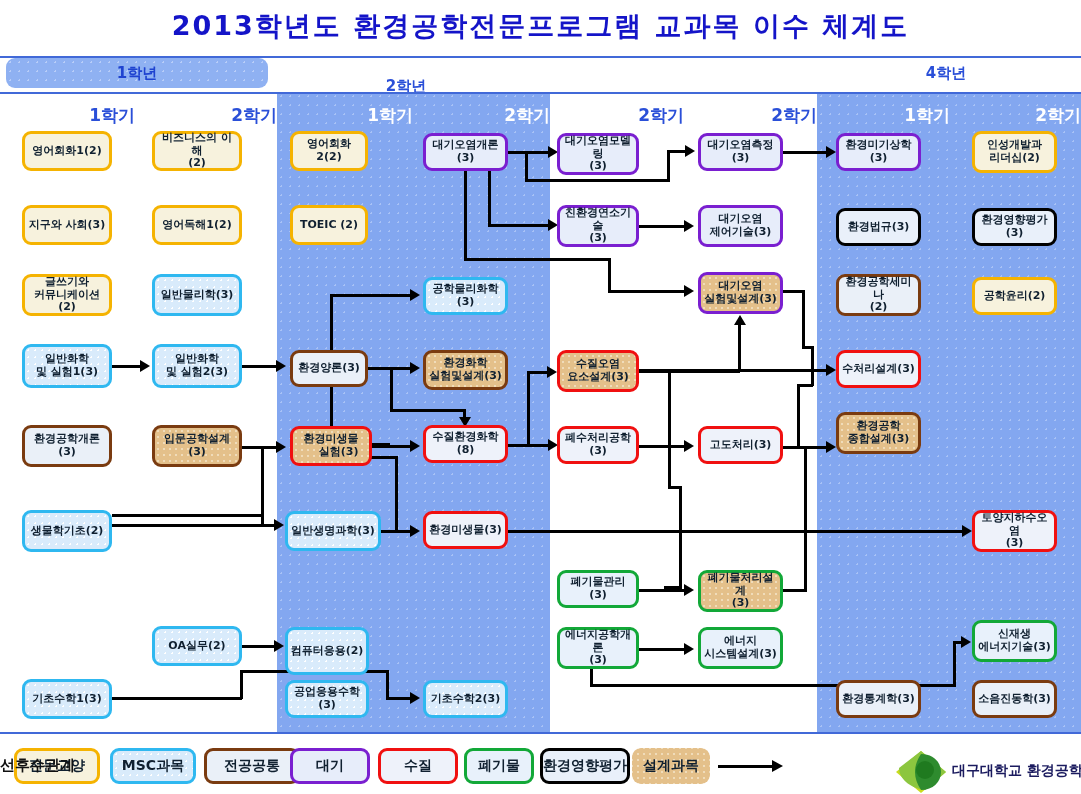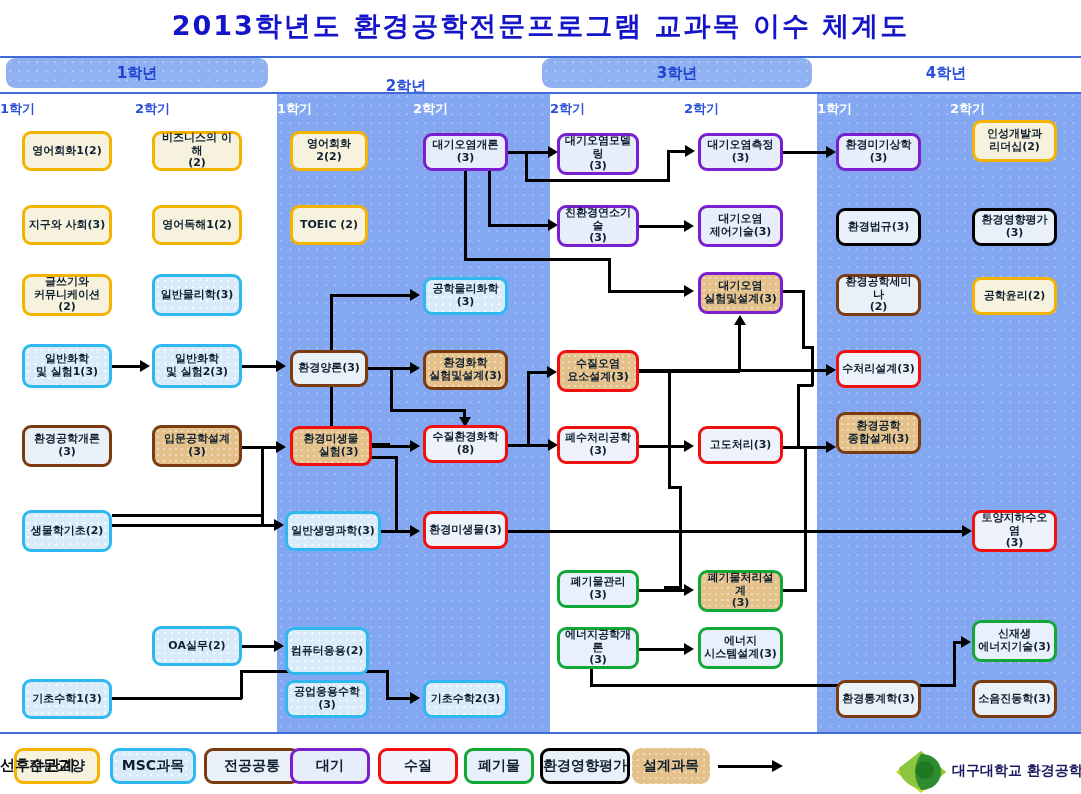--- a/index.html
+++ b/index.html
@@ -27,23 +27,23 @@
     display:flex;align-items:center;justify-content:center;
     border-radius:9px;
   }
   .yearhdr.filled{
     background:#8fb1f2;color:#1f43d0;
     background-image:radial-gradient(#b8cdf8 1px, transparent 1px);
     background-size:9px 9px;background-color:#8fb1f2;
   }
   
   .semhdr{
-    position:absolute;top:98px;height:22px;
-    font-size:13px;font-weight:bold;color:#2a4fd8;
-    display:flex;align-items:center;justify-content:flex-start;
+    position:absolute;top:104px;height:22px;
+    font-size:17px;font-weight:bold;color:#2a4fd8;
+    display:flex;align-items:center;justify-content:flex-end;
   }
   .semhdr.onband{color:#ffffff;}
 
   
   .hrule{position:absolute;left:0;width:1081px;height:2px;background:#4169d8;}
 
   
   .box{
     position:absolute;box-sizing:border-box;
     border-radius:9px;border-width:3px;border-style:solid;
@@ -103,23 +103,20 @@
 
   <div class="band dots" style="left:277px;width:273px;"></div>
   <div class="band dots" style="left:817px;width:264px;"></div>
 
   <div class="yearhdr filled" style="left:6px;width:262px;">
       <span>1학년</span>
     </div>
   <div class="yearhdr" style="left:272px;width:268px;margin-top:13px;">
       <span>2학년</span>
     </div>
-  <div class="yearhdr filled" style="left:542px;width:270px;">
-      <span>3학년</span>
-    </div>
   <div class="yearhdr" style="left:814px;width:264px;">
       <span>4학년</span>
     </div>
 
   <div class="semhdr" style="left:0px;width:135px;">
       <span>1학기</span>
     </div>
   <div class="semhdr" style="left:135px;width:142px;">
       <span>2학기</span>
     </div>
@@ -405,21 +402,21 @@
       </div>
       <div class="box c-water" style="left: 836px; top: 350px; width: 85px; height: 38px;">
         <span>수처리설계(3)</span>
       </div>
       <div class="box c-common design" style="left: 836px; top: 412px; width: 85px; height: 42px;">
         <span>환경공학<br>종합설계(3)</span>
       </div>
       <div class="box c-common" style="left: 836px; top: 680px; width: 85px; height: 38px;">
         <span>환경통계학(3)</span>
       </div>
-      <div class="box c-gyoyang" style="left: 972px; top: 120px; width: 85px; height: 42px;">
+      <div class="box c-gyoyang" style="left: 972px; top: 131px; width: 85px; height: 42px;">
         <span>인성개발과<br>리더십(2)</span>
       </div>
       <div class="box c-eia" style="left: 972px; top: 208px; width: 85px; height: 38px;">
         <span>환경영향평가(3)</span>
       </div>
       <div class="box c-gyoyang" style="left: 972px; top: 277px; width: 85px; height: 38px;">
         <span>공학윤리(2)</span>
       </div>
       <div class="box c-water" style="left: 972px; top: 510px; width: 85px; height: 42px;">
         <span>토양지하수오염<br>(3)</span>

